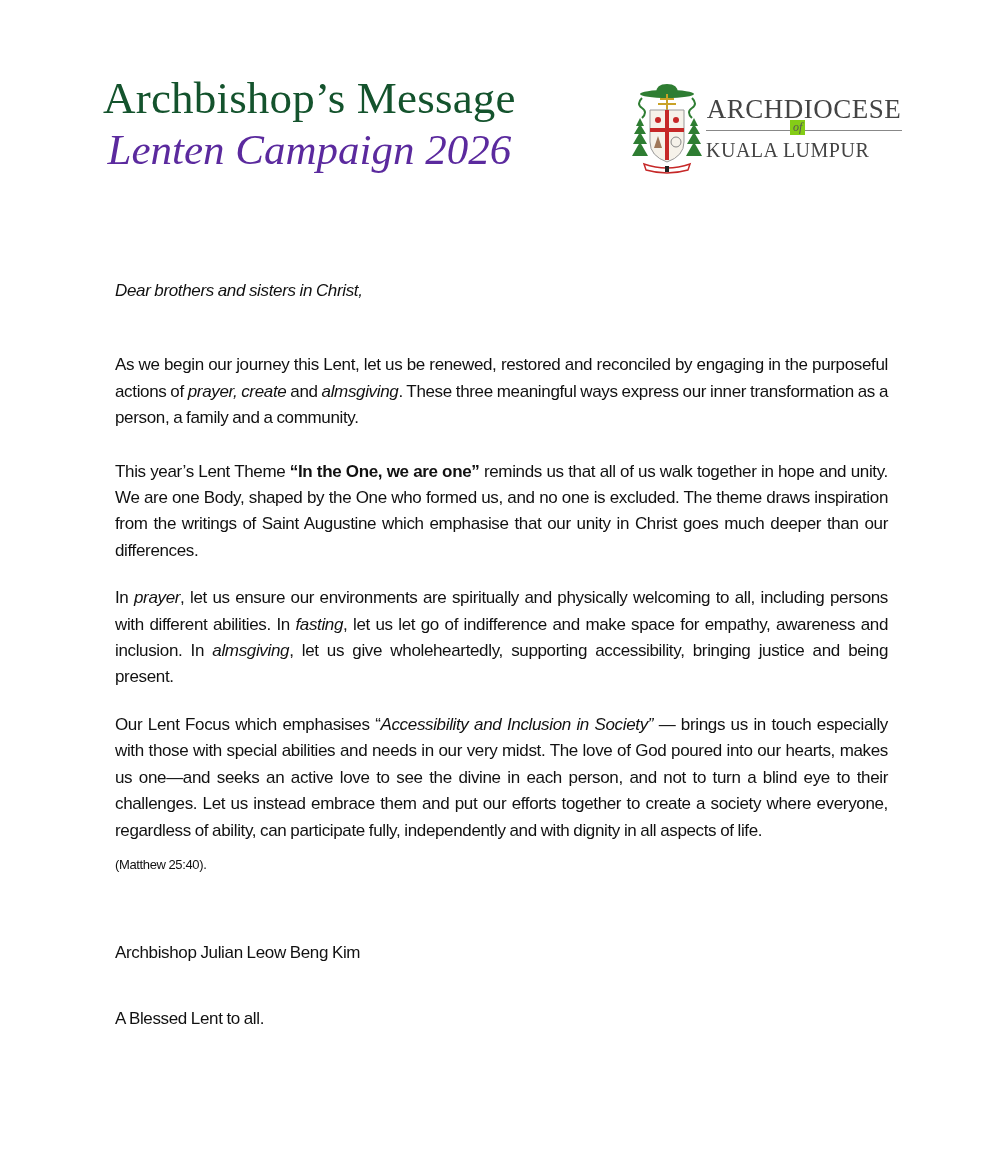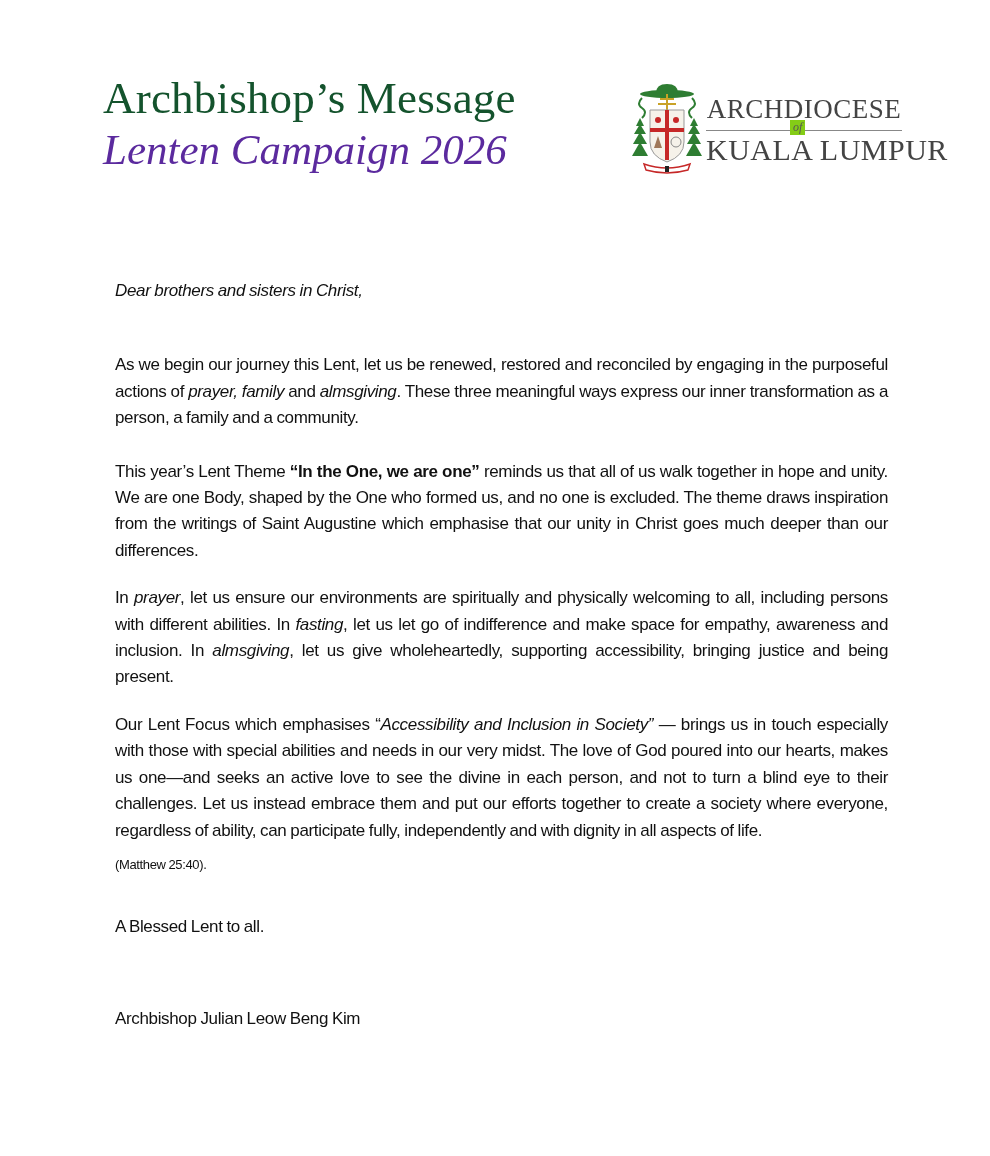--- a/index.html
+++ b/index.html
@@ -1,26 +1,26 @@
 <!DOCTYPE html>
 <html><head>
 <meta charset="utf-8">
 <style>
   html, body { margin:0; padding:0; background:#ffffff; }
   body { width:990px; height:1156px; position:relative; overflow:hidden; font-family:"Liberation Sans", sans-serif; color:#111; }
   .title-block { position:absolute; left:103px; top:72px; }
   .title1 { font-family:"Liberation Serif", serif; color:#14532d; font-size:45px; line-height:52px; letter-spacing:0.2px; white-space:nowrap; }
-  .title2 { font-family:"Liberation Serif", serif; color:#5b2a9e; font-size:43px; line-height:52px; font-style:italic; white-space:nowrap; }
+  .title2 { font-family:"Liberation Serif", serif; color:#5b2a9e; font-size:43px; line-height:52px; font-style:italic; white-space:nowrap;text-align:center; }
   .logo { position:absolute; left:632px; top:80px; width:270px; height:96px; }
   .logo-text { position:absolute; left:74px; top:14px; width:196px; font-family:"Liberation Serif", serif; color:#444; }
   .logo-line1 { font-size:27px; line-height:30px; letter-spacing:0.5px; white-space:nowrap;text-align:center; }
   .logo-of { position:relative; height:12px; }
   .logo-of .rule { position:absolute; top:6px; left:0; right:0; border-top:1px solid #888; }
   .logo-of span { position:absolute; left:84px; top:-4px; background:#84cc16; font-style:italic; font-size:12px; padding:0 3px; color:#555; }
-  .logo-line2 { font-size:30px; line-height:28px; letter-spacing:0.5px; white-space:nowrap;text-align:center; }
+  .logo-line2 { font-size:20px; line-height:28px; letter-spacing:0.5px; white-space:nowrap; }
   .content { position:absolute; left:103px; top:266px; width:797px; font-size:17px; line-height:26.4px; }
   .p { margin:12px; text-align:justify; letter-spacing:-0.35px; word-spacing:-0.5px; }
   .salutation { font-style:italic; }
   .quote { font-style:italic; }
   .ref { font-size:13px; line-height:18px; }
   b { font-weight:bold; }
   i { font-style:italic; }
 </style>
 </head>
 <body>
@@ -71,26 +71,26 @@
       <div class="rule"></div>
       <span>of</span>
     </div>
     <div class="logo-line2">KUALA LUMPUR</div>
   </div>
 </div>
 
 <div class="content">
   <p class="p salutation">Dear brothers and sisters in Christ,</p>
 
-  <p class="p" style="margin-top:48px"><span>As we begin our journey this Lent, let us be renewed, restored and reconciled by engaging in the purposeful actions of </span><i>prayer, family</i><span> and </span><i>almsgiving</i><span>. These three meaningful ways express our inner transformation as a person, a family and a community.</span></p>
+  <p class="p" style="margin-top:48px"><span>As we begin our journey this Lent, let us be renewed, restored and reconciled by engaging in the purposeful actions of </span><i>prayer, create</i><span> and </span><i>almsgiving</i><span>. These three meaningful ways express our inner transformation as a person, a family and a community.</span></p>
 
   <p class="p" style="margin-top:27px"><span>This year’s Lent Theme </span><b>“In the One, we are one”</b><span> reminds us that all of us walk together in hope and unity. We are one Body, shaped by the One who formed us, and no one is excluded. The theme draws inspiration from the writings of Saint Augustine which emphasise that our unity in Christ goes much deeper than our differences.</span></p>
 
   <p class="p" style="margin-top:21px"><span>In </span><i>prayer</i><span>, let us ensure our environments are spiritually and physically welcoming to all, including persons with different abilities. In </span><i>fasting</i><span>, let us let go of indifference and make space for empathy, awareness and inclusion. In </span><i>almsgiving</i><span>, let us give wholeheartedly, supporting accessibility, bringing justice and being present.</span></p>
 
   <p class="p" style="margin-top:21px"><span>Our Lent Focus which emphasises “</span><i>Accessibility and Inclusion in Society”</i><span> — brings us in touch especially with those with special abilities and needs in our very midst. The love of God poured into our hearts, makes us one—and seeks an active love to see the divine in each person, and not to turn a blind eye to their challenges. Let us instead embrace them and put our efforts together to create a society where everyone, regardless of ability, can participate fully, independently and with dignity in all aspects of life.</span></p>
 
   <p class="p ref">(Matthew 25:40).</p>
 
+  <p class="p" style="margin-top:66px">Archbishop Julian Leow Beng Kim</p>
+
   <p class="p" style="margin-top:40px">A Blessed Lent to all.</p>
-
-  <p class="p" style="margin-top:66px">Archbishop Julian Leow Beng Kim</p>
 </div>
 
 </body></html>

